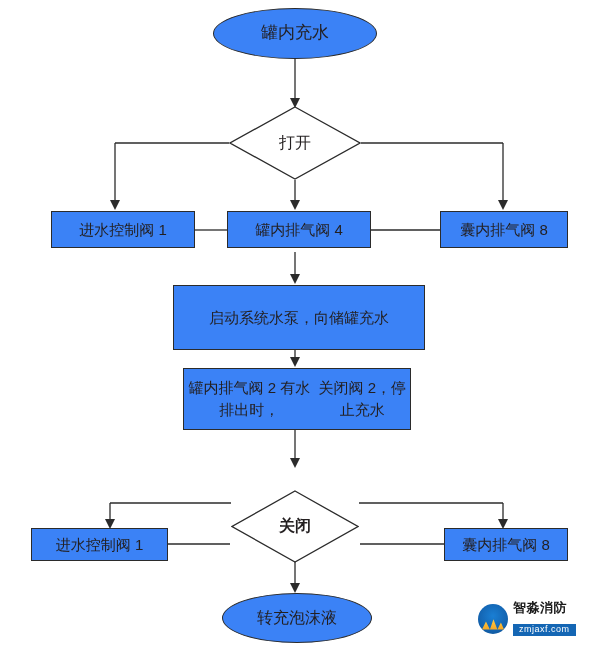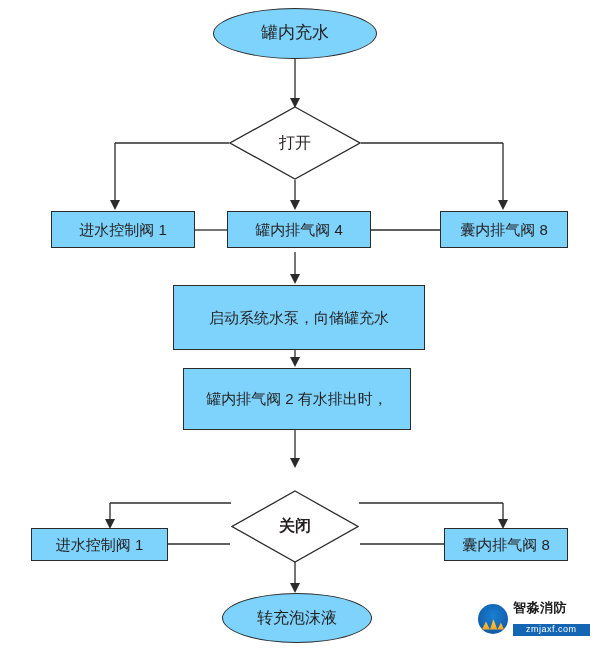--- a/index.html
+++ b/index.html
@@ -21,21 +21,21 @@
     height: 666px;
   }
   .node {
     position: absolute;
     box-sizing: border-box;
     display: flex;
     align-items: center;
     justify-content: center;
     text-align: center;
     color: #231f20;
-    background: #7dd3fc;
+    background: #3b82f6;
     line-height: 1.45;
   }
   .terminator {
     border: 1.3px solid #2b2b2b;
     border-radius: 50%;
   }
   .box {
     border: 1.3px solid #2b2b2b;
   }
   .diamond-wrap {
@@ -88,21 +88,21 @@
     color: #1a1a1a;
     font-weight: bold;
     letter-spacing: 0.5px;
     line-height: 1.1;
   }
   .logo-sub {
     margin-top: 2px;
     font-size: 9px;
     color: #ffffff;
     background: #1466b4;
-    padding: 1px 13px;
+    padding: 1px 6px;
     letter-spacing: 0.5px;
     line-height: 1.1;
   }
 </style>
 </head>
 <body>
 
 <svg id="flow" viewBox="0 0 604 666" xmlns="http://www.w3.org/2000/svg">
   <g stroke="#2b2b2b" stroke-width="1.3" fill="none">
 
@@ -173,20 +173,21 @@
 <div class="node box" style="left:440px; top:211px; width:128px; height:37px; font-size:15px;">
   <span>囊内排气阀 8</span>
 </div>
 
 <div class="node box" style="left:173px; top:285px; width:252px; height:65px; font-size:15px; flex-direction:column;">
   <span class="multiline">启动系统水泵，向储罐充水</span>
 </div>
 
 <div class="node box" style="left:183px; top:368px; width:228px; height:62px; font-size:15px; flex-direction:row;">
   <span class="multiline">罐内排气阀 2 有水排出时，</span>
+  <span class="multiline">关闭阀 2，停止充水</span>
 </div>
 
 <div class="diamond-wrap" style="left:231px; top:490px; width:128px; height:73px;font-weight:bold;">
   <svg width="128" height="73" viewBox="0 0 128 73" xmlns="http://www.w3.org/2000/svg">
     <polygon points="64,1 127,36.5 64,72 1,36.5" fill="#ffffff" stroke="#2b2b2b" stroke-width="1.3"></polygon>
   </svg>
   <div class="diamond-label" style="font-size:16px;">
     <span>关闭</span>
   </div>
 </div>

